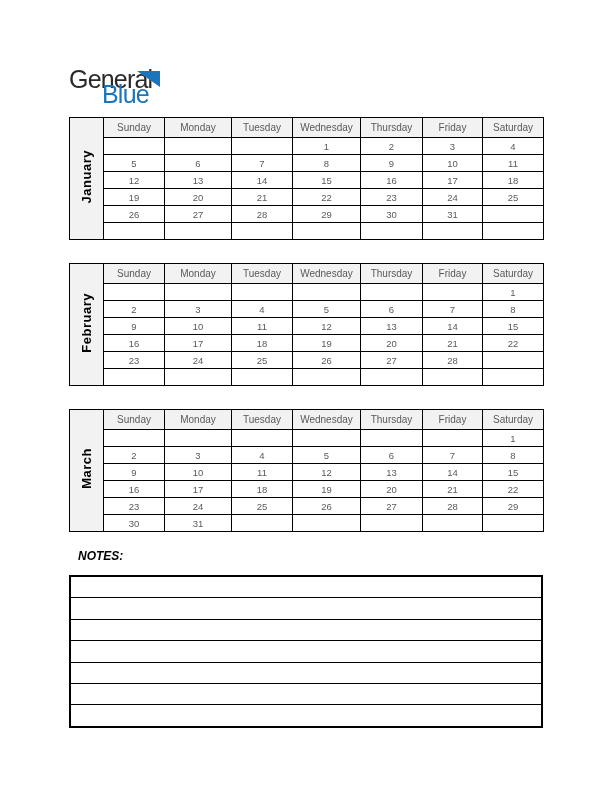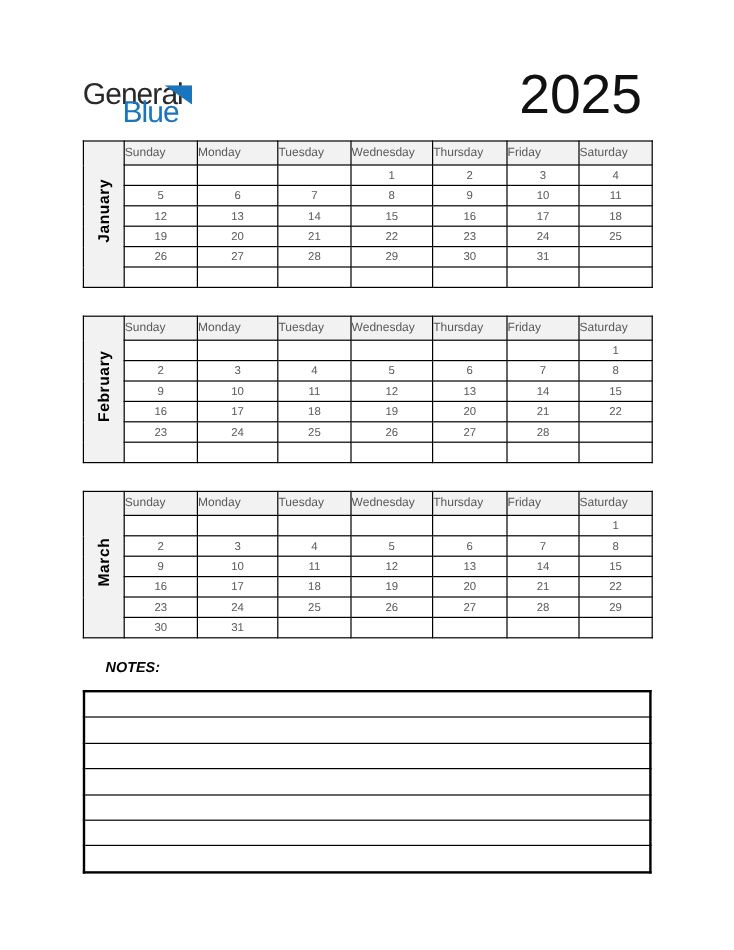--- a/index.html
+++ b/index.html
@@ -44,30 +44,30 @@
   td.month-cell{
     background:var(--header-bg);text-align:center;vertical-align:middle;
   }
   .month-text{
     display:inline-block;writing-mode:vertical-rl;transform:rotate(180deg);
     font-size:13px;font-weight:bold;color:#000000;letter-spacing:0.5px;
     white-space:nowrap;
   }
   th.day-header{
     height:19px;background:var(--header-bg);color:var(--muted-text);
-    font-weight:normal;font-size:10px;text-align:left;vertical-align:middle;
+    font-weight:normal;font-size:10px;text-align:center;vertical-align:middle;
   }
   td.day-cell{
     height:16px;color:var(--muted-text);font-size:9.5px;
     text-align:center;vertical-align:middle;background:#ffffff;
   }
 
   
   .notes-label{
-    position:absolute;left:88px;top:549px;
+    position:absolute;left:78px;top:549px;
     font-size:12px;font-weight:bold;font-style:italic;color:#000000;
   }
   table.notes-table{
     position:absolute;left:69px;top:575px;width:474px;
     border-collapse:collapse;border:2px solid var(--border-color);
   }
   table.notes-table td{
     border:1px solid var(--border-color);height:18.4px;background:#ffffff;
   }
 </style>
@@ -77,21 +77,20 @@
 <div class="page">
 
   <div class="logo">
     <span class="logo-general">General</span>
     <svg class="logo-triangle" viewBox="0 0 23 16" preserveAspectRatio="none">
       <polygon points="0,0 23,0 23,16" fill="#1b75bc"></polygon>
     </svg>
     <span class="logo-blue">Blue</span>
   </div>
 
-  <div class="year">2025</div>
 
   <div class="calendars">
       <table class="month-table">
         <colgroup>
           <col style="width:34px">
           <col style="width:61px">
           <col style="width:67px">
           <col style="width:61px">
           <col style="width:68px">
           <col style="width:62px">

